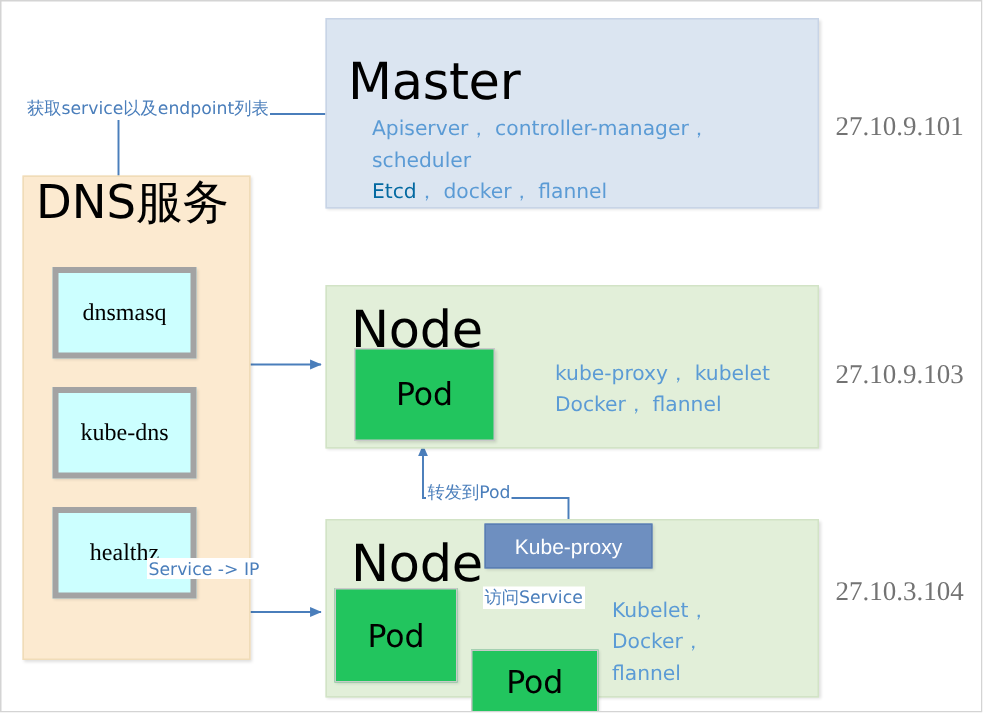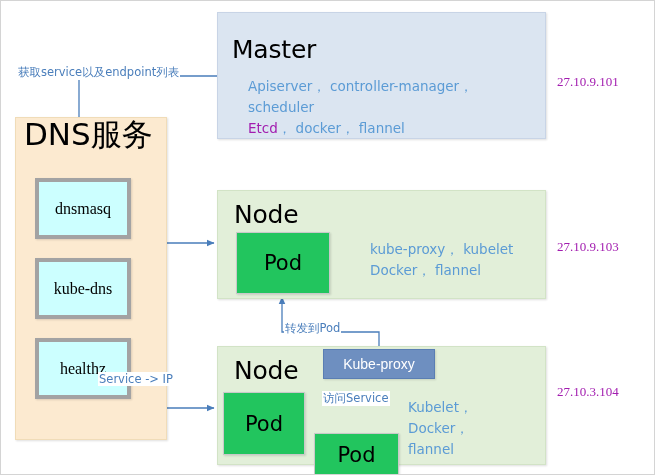--- a/index.html
+++ b/index.html
@@ -26,41 +26,41 @@
   
   #master-box {
     left: 216px; top: 11px; width: 329px; height: 127px;
     background: #dbe5f1;
     border: 1px solid #c8d4e6;
     box-shadow: 1px 1px 2px rgba(0,0,0,0.13);
   }
   .block-title {
     position: absolute;
     font-family: "DejaVu Sans", sans-serif;
-    font-size: 25px;
+    font-size: 34px;
     color: #000000;
     letter-spacing: -0.2px;
   }
   #master-title { left: 14px; top: 22px; }
   .svc-list {
     position: absolute;
     font-family: "DejaVu Sans", sans-serif;
     font-size: 13.5px;
     color: #5b9bd5;
     line-height: 21px;
     white-space: pre;
   }
   #master-svc { left: 30px; top: 63px; }
-  .etcd-red { color: #a21caf; }
+  .etcd-red { color: #0369a1; }
   
   .ip-label {
     position: absolute;
     font-family: "Liberation Serif", serif;
-    font-size: 13px;
-    color: #a21caf;
+    font-size: 18px;
+    color: #737373;
     white-space: nowrap;
   }
   #ip-master { left: 556px; top: 73px; }
   #ip-node1  { left: 556px; top: 238px; }
   #ip-node2  { left: 556px; top: 383px; }
   
   #dns-box {
     left: 14px; top: 116px; width: 152px; height: 323px;
     background: #fcead0;
     border: 1px solid #f0dcb8;

